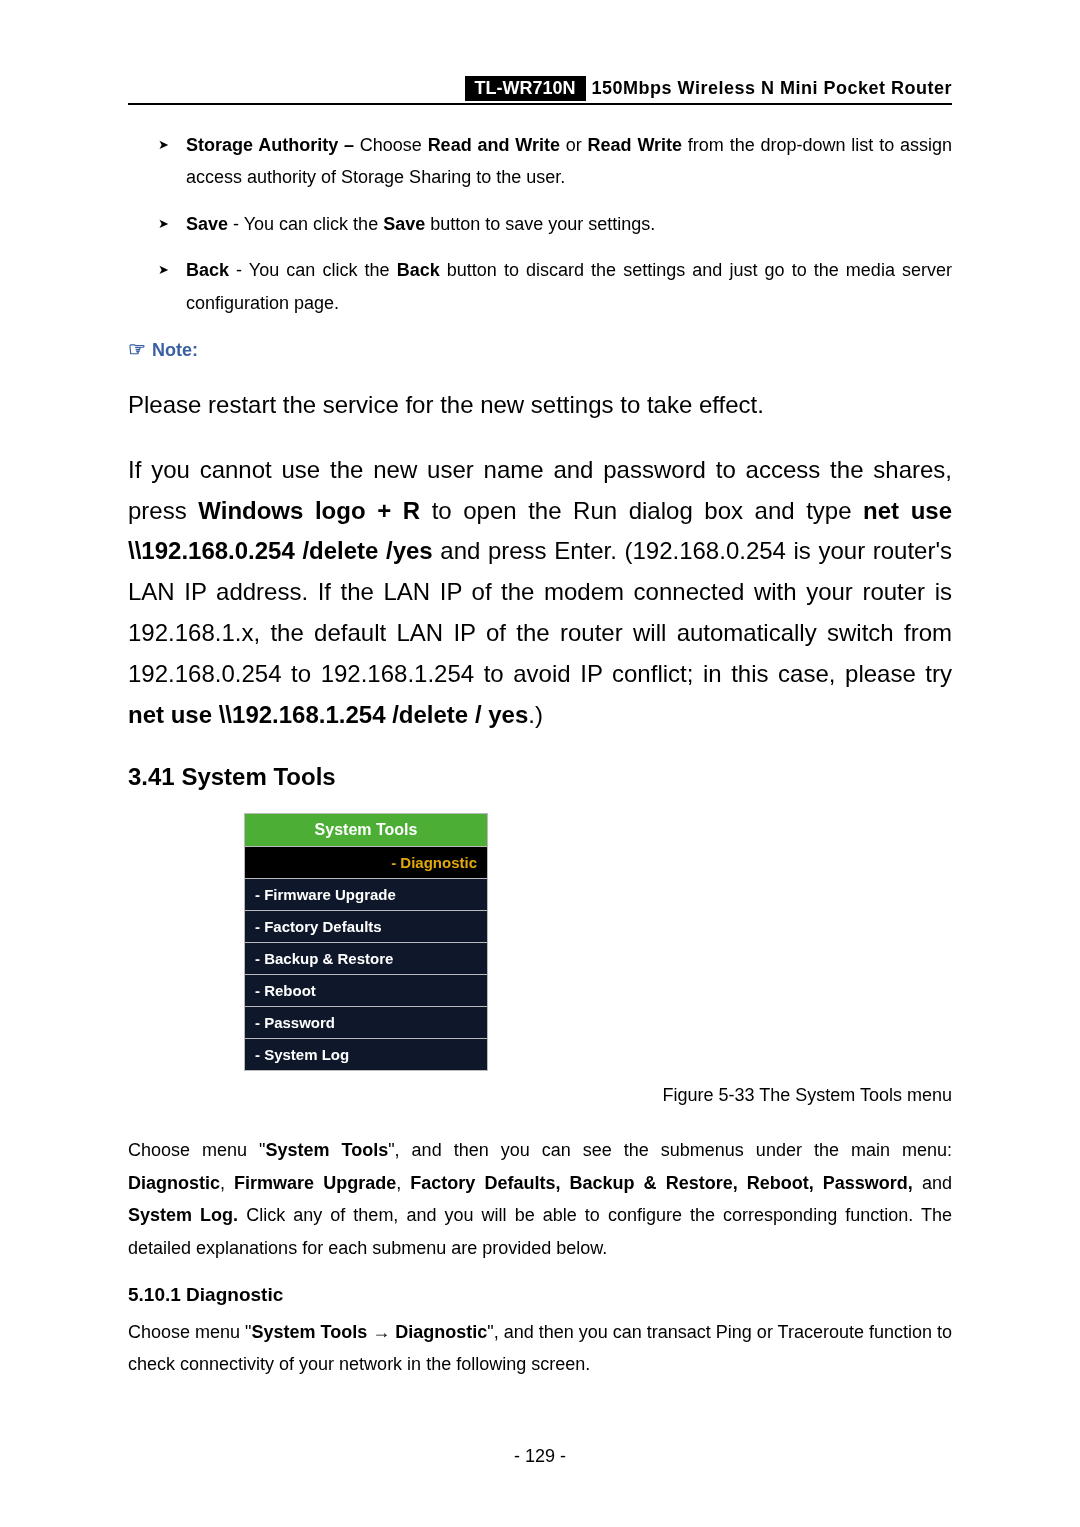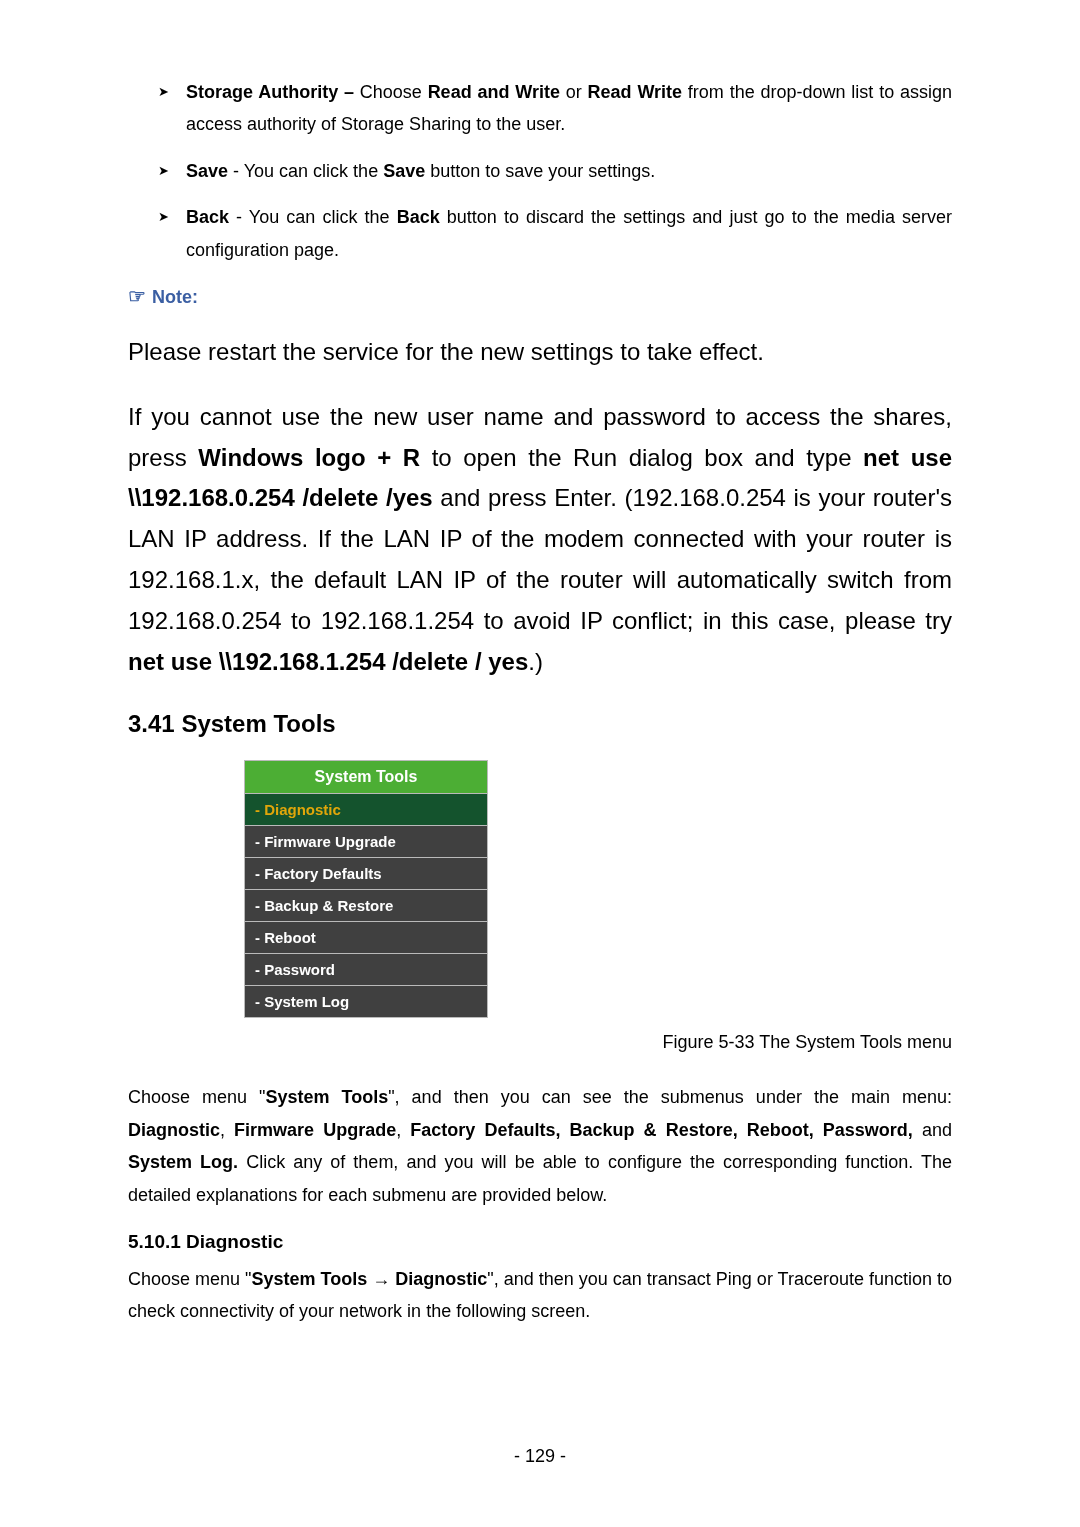--- a/index.html
+++ b/index.html
@@ -100,25 +100,26 @@
     font-weight: bold;
     padding: 7px 10px;
     color: #fff;
   }
   table.menu tr.head td {
     background: #4cae34;
     text-align: center;
     font-size: 16px;
   }
   table.menu tr.active td {
-    background: #14532d;
+    background: #000000;
     color: #e0a60a;
+    text-align: right;
   }
   table.menu tr.item td {
-    background: #404040;
+    background: #0f172a;
     margin-left: 44px;
   }
   .caption {
     text-align: right;
     padding-left: 90px;
     font-size: 18px;
     margin-bottom: 28px;
   }
   p.body {
     font-size: 18px;
@@ -139,20 +140,24 @@
     right: 0;
     text-align: center;
     font-size: 18px;
   }
 </style>
 </head>
 <body>
 
 <div class="page">
 
+  <div class="top-bar">
+    <span class="model">TL-WR710N</span>
+    <span class="desc">150Mbps Wireless N Mini Pocket Router</span>
+  </div>
 
   <ul class="arrow">
     <li>
       <span class="bold">Storage Authority –</span><span> Choose </span><span class="bold">Read and Write</span><span> or </span><span class="bold">Read Write</span><span> from the drop-down list to assign access authority of Storage Sharing to the user.</span>
     </li>
     <li>
       <span class="bold">Save</span><span> - You can click the </span><span class="bold">Save</span><span> button to save your settings.</span>
     </li>
     <li>
       <span class="bold">Back</span><span> - You can click the </span><span class="bold">Back</span><span> button to discard the settings and just go to the media server configuration page.</span>

